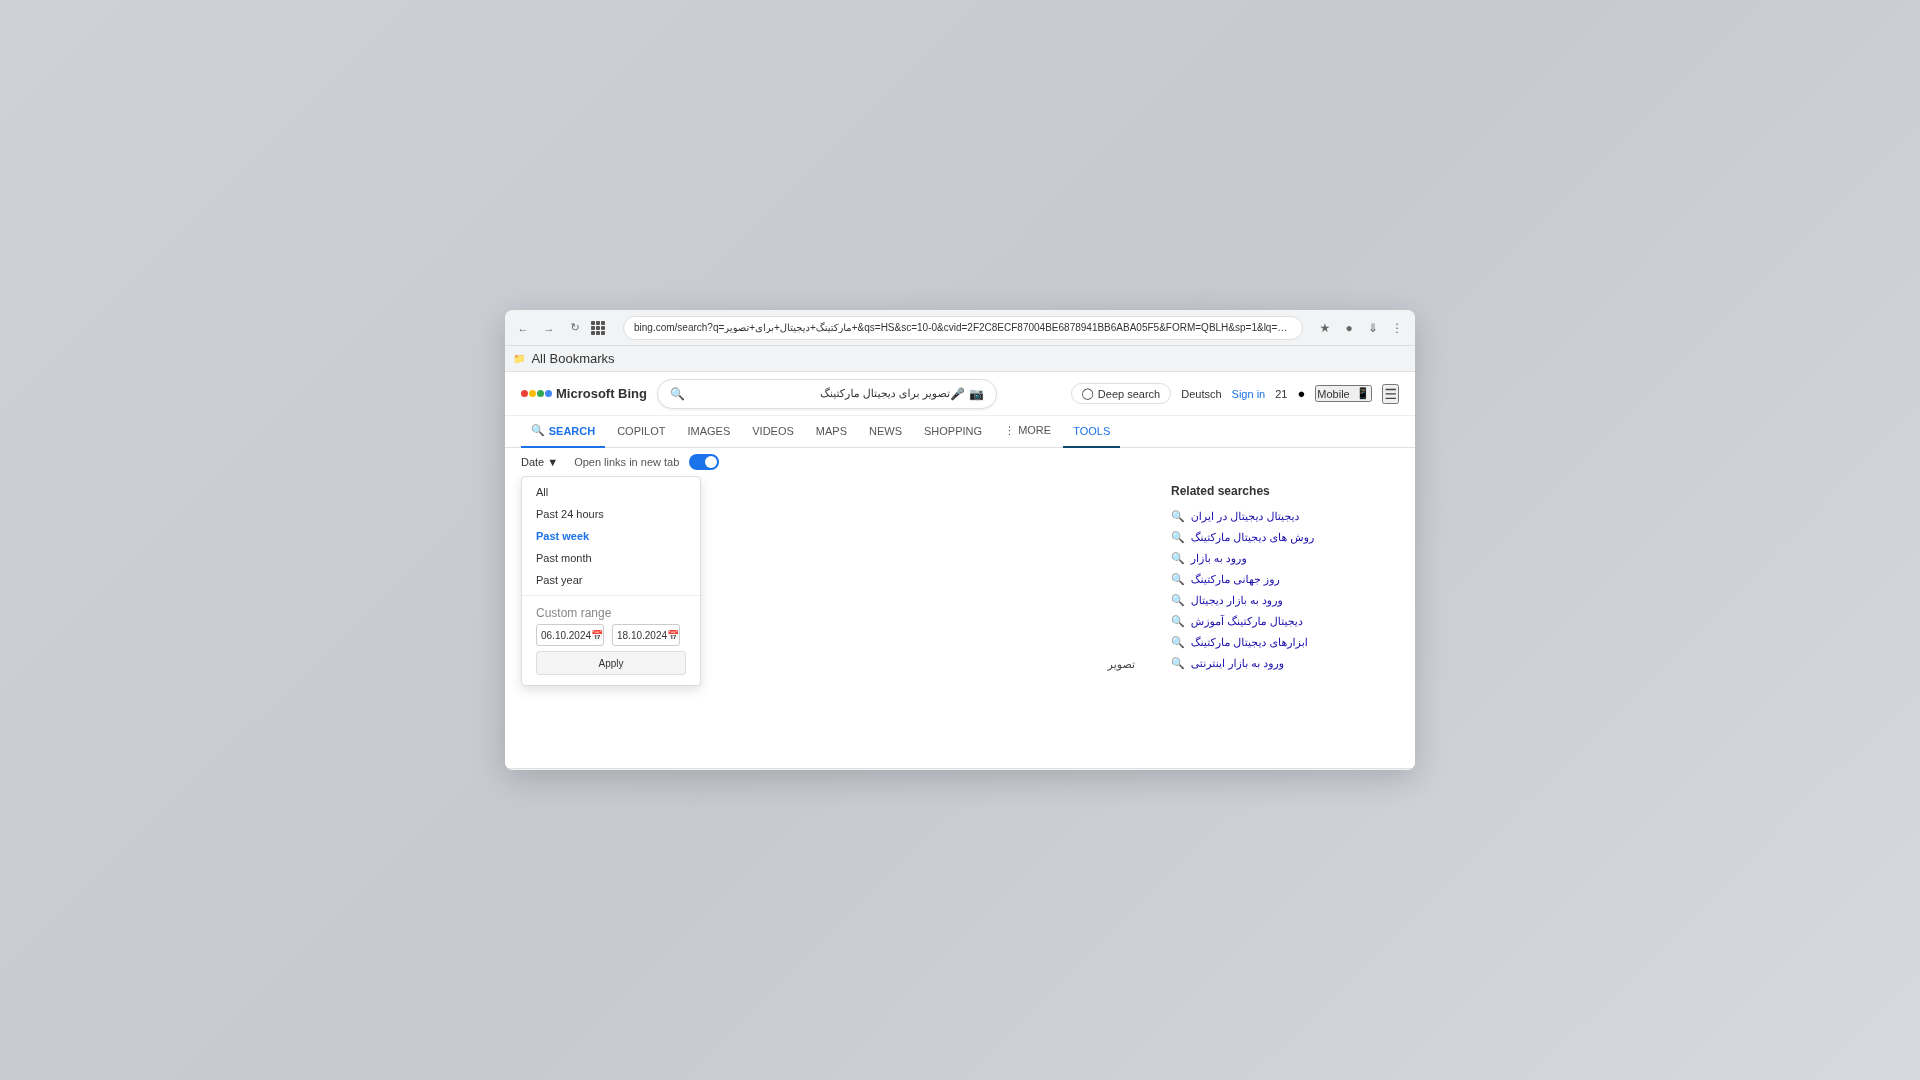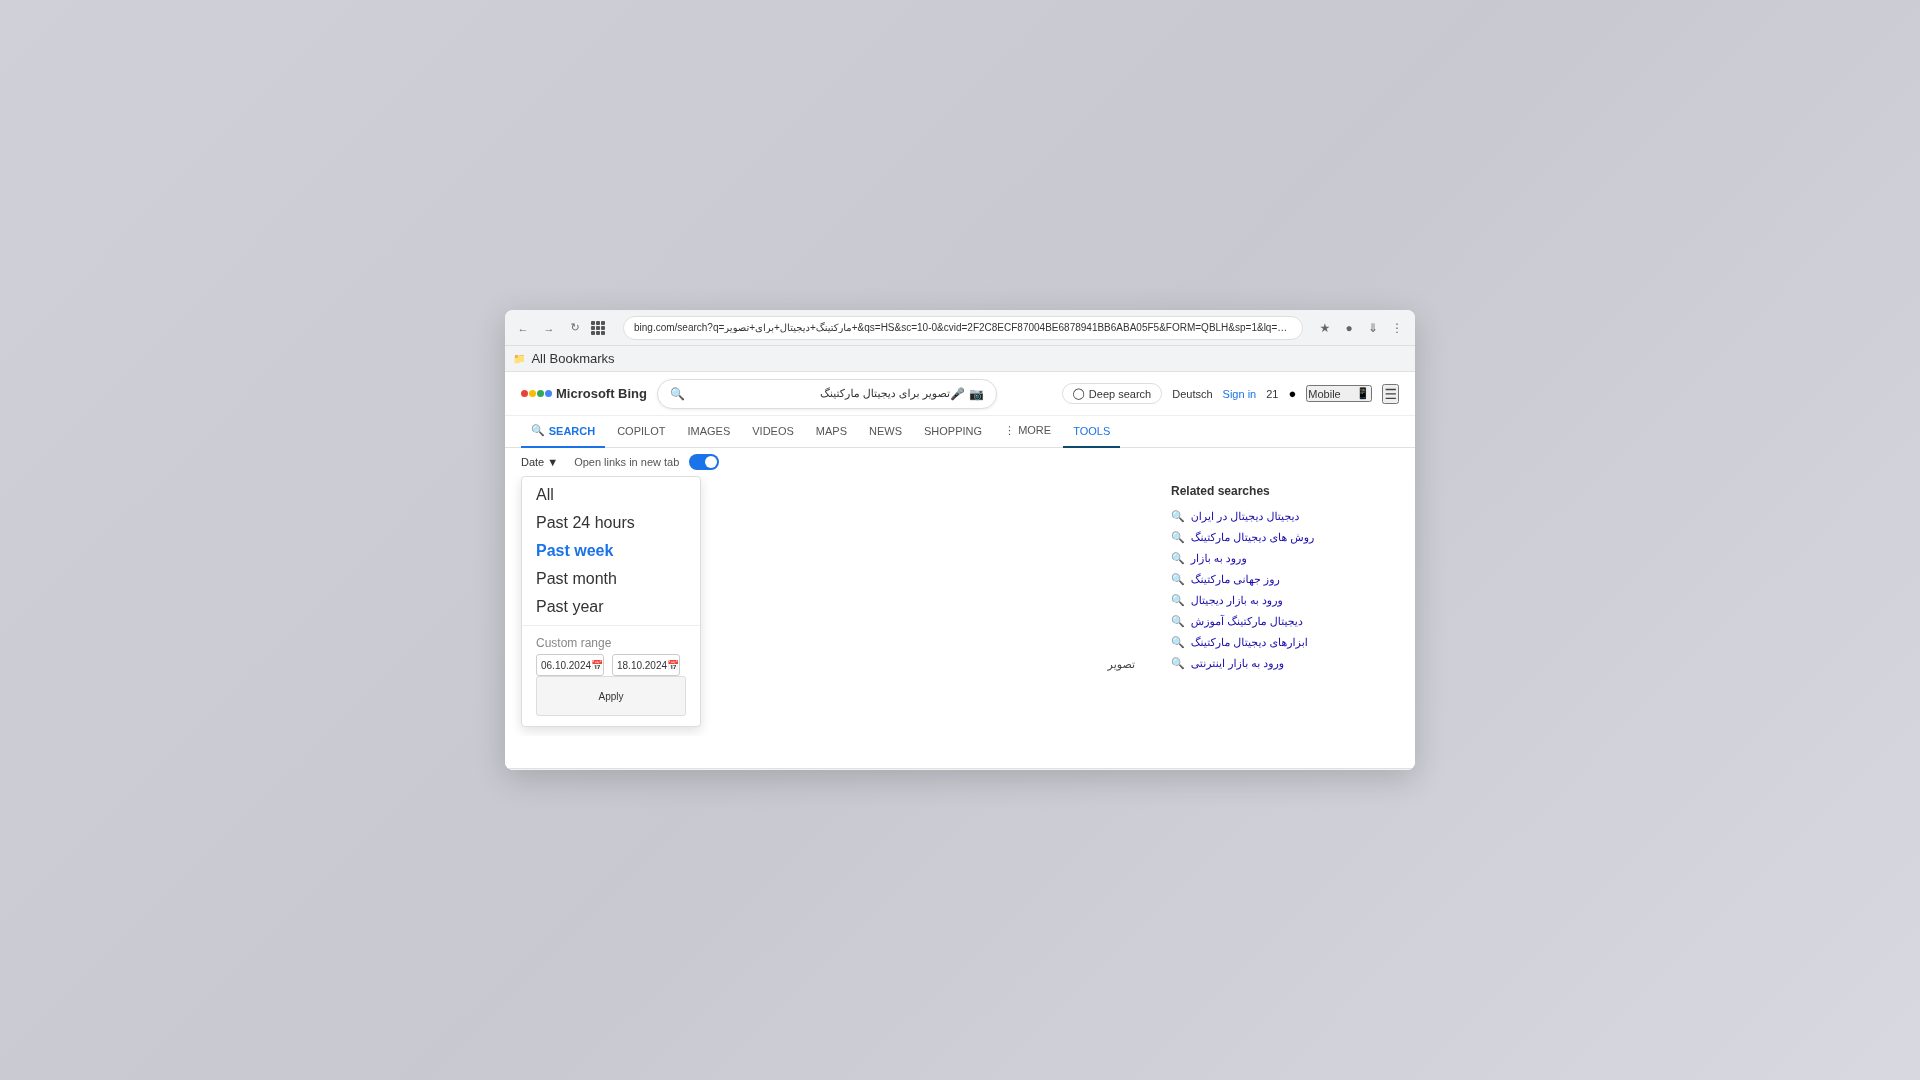--- a/index.html
+++ b/index.html
@@ -262,21 +262,21 @@
       font-size: 11px;
       color: #333;
     }
 
     .mobile-btn {
       font-size: 11px;
       color: #333;
       cursor: pointer;
       display: flex;
       align-items: center;
-      gap: 16px;
+      gap: 7px;
     }
 
     .hamburger-btn {
       font-size: 14px;
       cursor: pointer;
       color: #444;
     }
 
     
     .nav-tabs {
@@ -387,21 +387,21 @@
       background: #fff;
       border: 1px solid #ddd;
       border-radius: 4px;
       box-shadow: 0 4px 12px rgba(0,0,0,0.12);
       z-index: 100;
       padding: 4px 0;
     }
 
     .dropdown-item {
       padding: 5px 14px;
-      font-size: 16px;
+      font-size: 11px;
       cursor: pointer;
       color: #333;
     }
 
     .dropdown-item.active {
       color: #1a73e8;
       font-weight: 600;
     }
 
     .dropdown-divider {
@@ -439,26 +439,27 @@
       justify-content: space-between;
     }
 
     .cal-icon {
       font-size: 10px;
       color: #888;
     }
 
     .apply-btn {
       width: 100%;
-      height: 40px;
+      height: 24px;
       background: #f5f5f5;
       border: 1px solid #ddd;
       border-radius: 3px;
       font-size: 10px;
       cursor: pointer;
+      margin-top: 5px;
       color: #333;
     }
 
     
     .search-result-blur {
       margin-top: 180px;
       text-align: right;
       direction: rtl;
       padding: 0 4px;
     }

